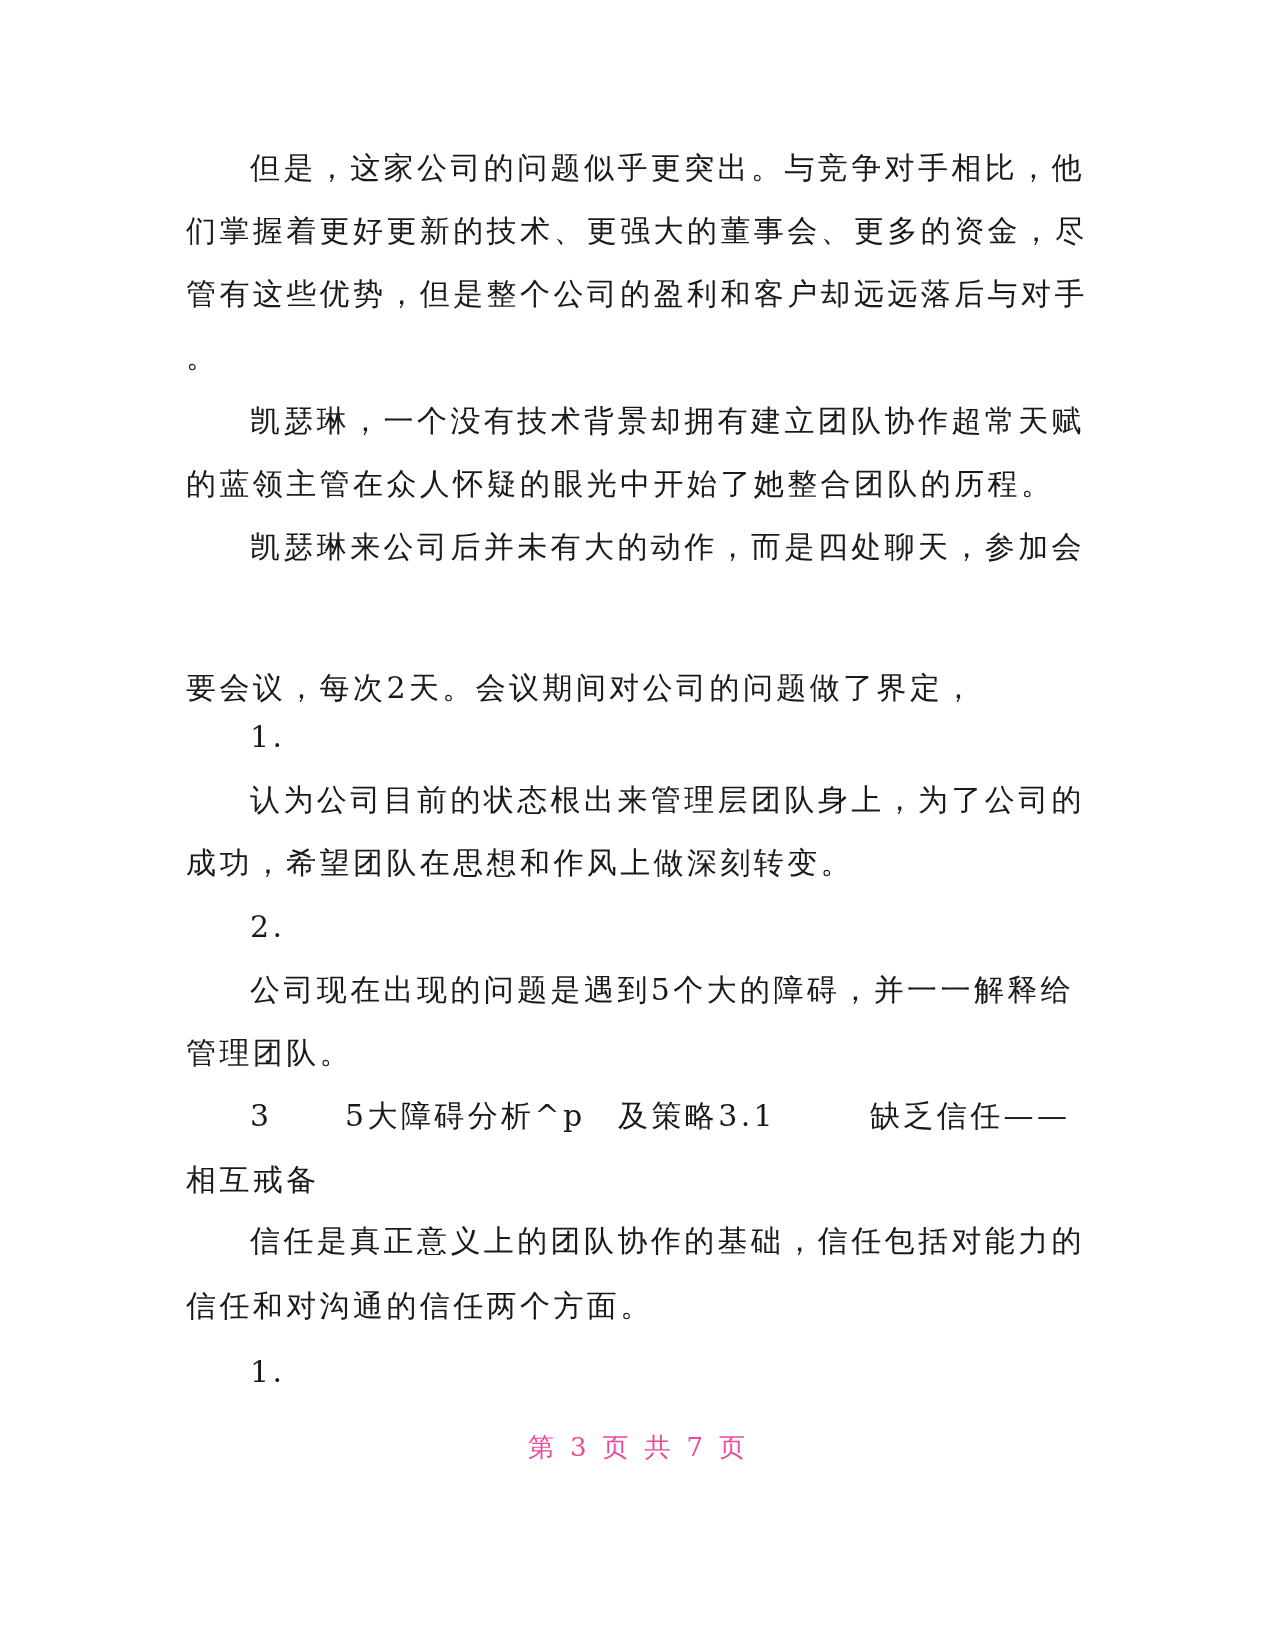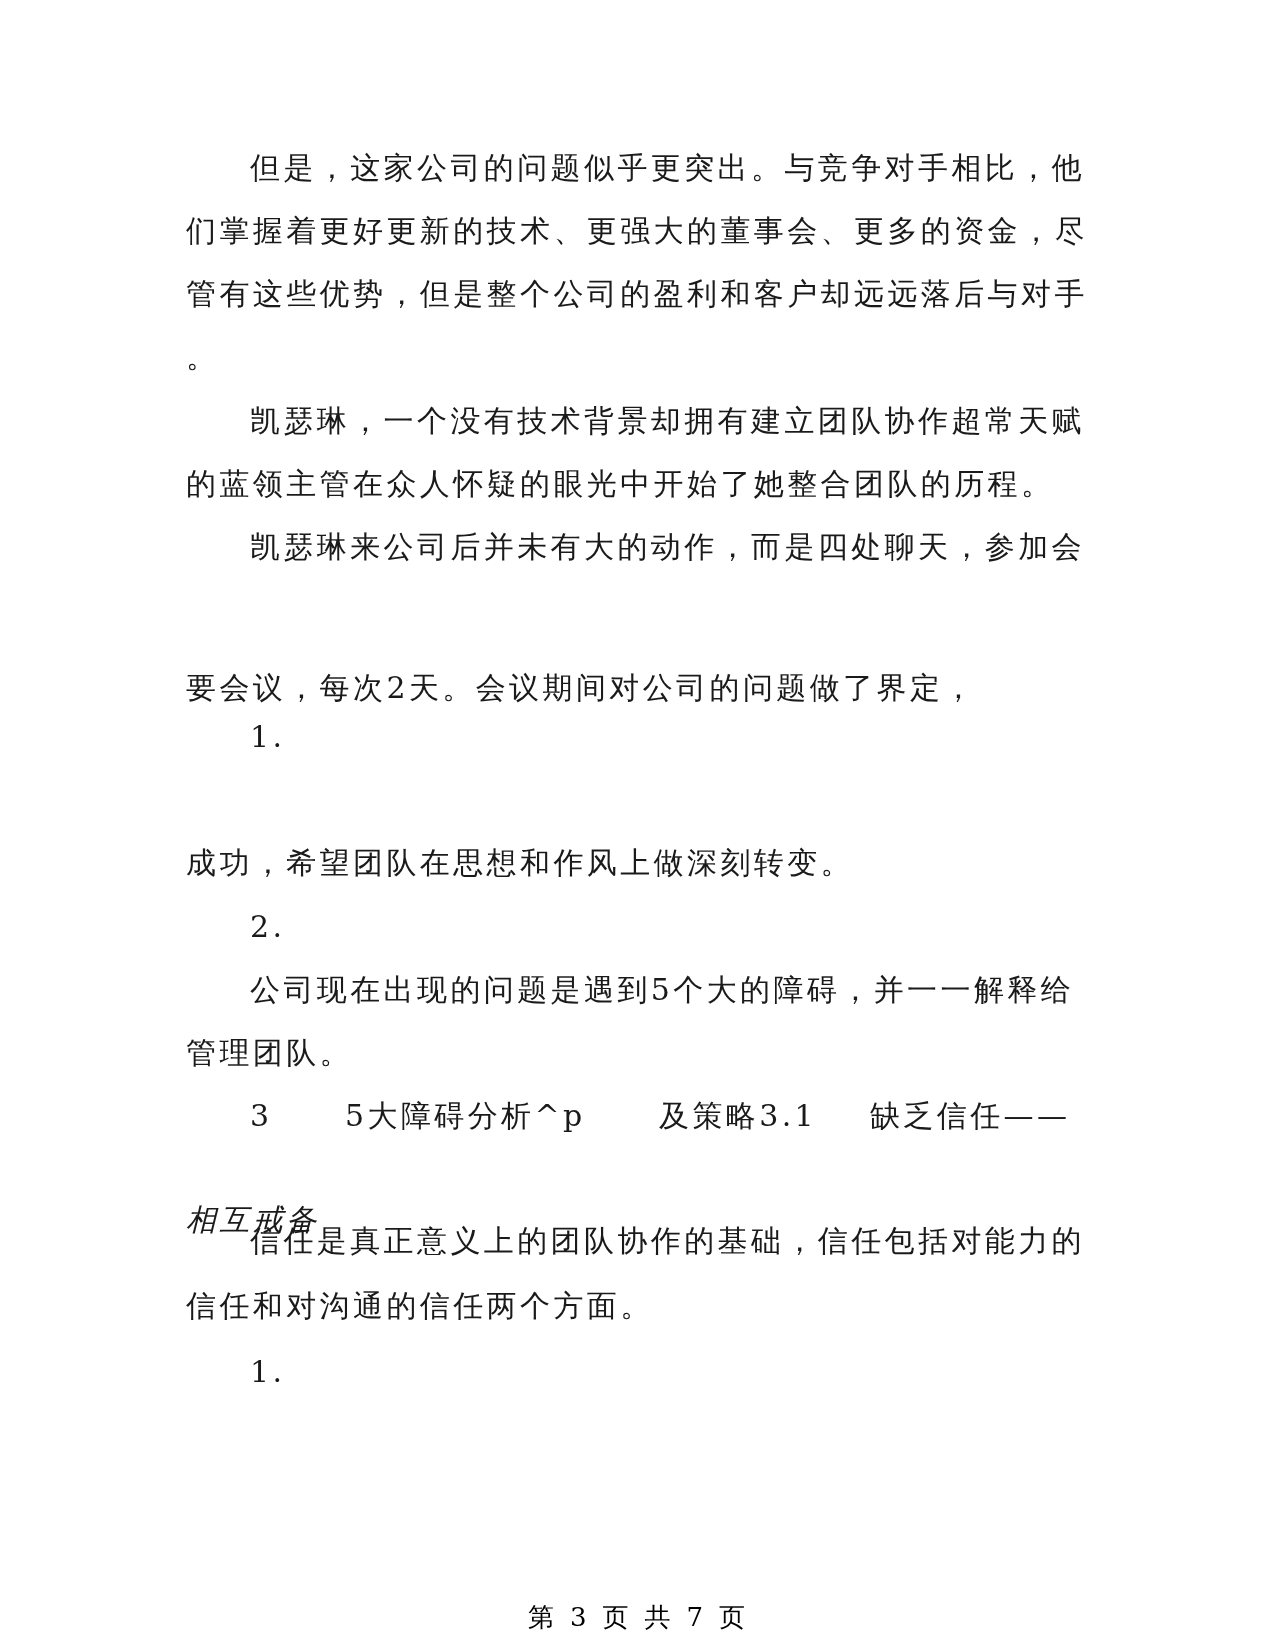--- a/index.html
+++ b/index.html
@@ -34,25 +34,25 @@
       position: absolute;
       font-size: 30px;
       line-height: 40px;
       white-space: nowrap;
       letter-spacing: 3.4px;
     }
     .footer {
       position: absolute;
       left: 0;
       width: 1275px;
-      top: 1600px;
+      top: 1430px;
       text-align: center;
       font-size: 26px;
       line-height: 34px;
-      color: #000000;
+      color: #ec4899;
       letter-spacing: 2px;
       font-family: "DejaVu Serif", "Liberation Serif", serif;
     }
     .footer span { margin: 0 7px; }
   </style>
 </head>
 <body>
 
 <div class="page">
 
@@ -62,33 +62,34 @@
   <div class="line flush" style="top:337px;">。</div>
 
   <div class="line indent" style="top:401px;">凯瑟琳，一个没有技术背景却拥有建立团队协作超常天赋</div>
   <div class="line flush" style="top:464px;">的蓝领主管在众人怀疑的眼光中开始了她整合团队的历程。</div>
 
   <div class="line indent" style="top:527px;">凯瑟琳来公司后并未有大的动作，而是四处聊天，参加会</div>
   <div class="line flush" style="top:653px;margin-top:15px;">要会议，每次2天。会议期间对公司的问题做了界定，</div>
 
   <div class="line indent" style="top:717px;">1.</div>
 
+  <div class="line indent" style="top:780px;">认为公司目前的状态根出来管理层团队身上，为了公司的</div>
   <div class="line flush" style="top:843px;">成功，希望团队在思想和作风上做深刻转变。</div>
 
   <div class="line indent" style="top:907px;">2.</div>
 
   <div class="line indent" style="top:970px;">公司现在出现的问题是遇到5个大的障碍，并一一解释给</div>
   <div class="line flush" style="top:1033px;">管理团队。</div>
 
   <div>
     <span class="heading-seg" style="left:250px; top:1096px;">3</span>
     <span class="heading-seg" style="left:345px; top:1096px;">5大障碍分析^p</span>
-    <span class="heading-seg" style="left:659px; top:1096px;">及策略3.1</span>
+    <span class="heading-seg" style="left:618px; top:1096px;">及策略3.1</span>
     <span class="heading-seg" style="left:870px; top:1096px;">缺乏信任——</span>
-    <span class="heading-seg" style="left:186px; top:1200px;font-style:italic;">相互戒备</span>
+    <span class="heading-seg" style="left:186px; top:1160px;">相互戒备</span>
   </div>
 
   <div class="line indent" style="top:1223px;font-family:Liberation Mono, monospace;">信任是真正意义上的团队协作的基础，信任包括对能力的</div>
   <div class="line flush" style="top:1286px;">信任和对沟通的信任两个方面。</div>
 
   <div class="line indent" style="top:1352px;">1.</div>
 
   <div class="footer">
     <span>第</span><span>3</span><span>页</span><span>共</span><span>7</span><span>页</span>
   </div>

